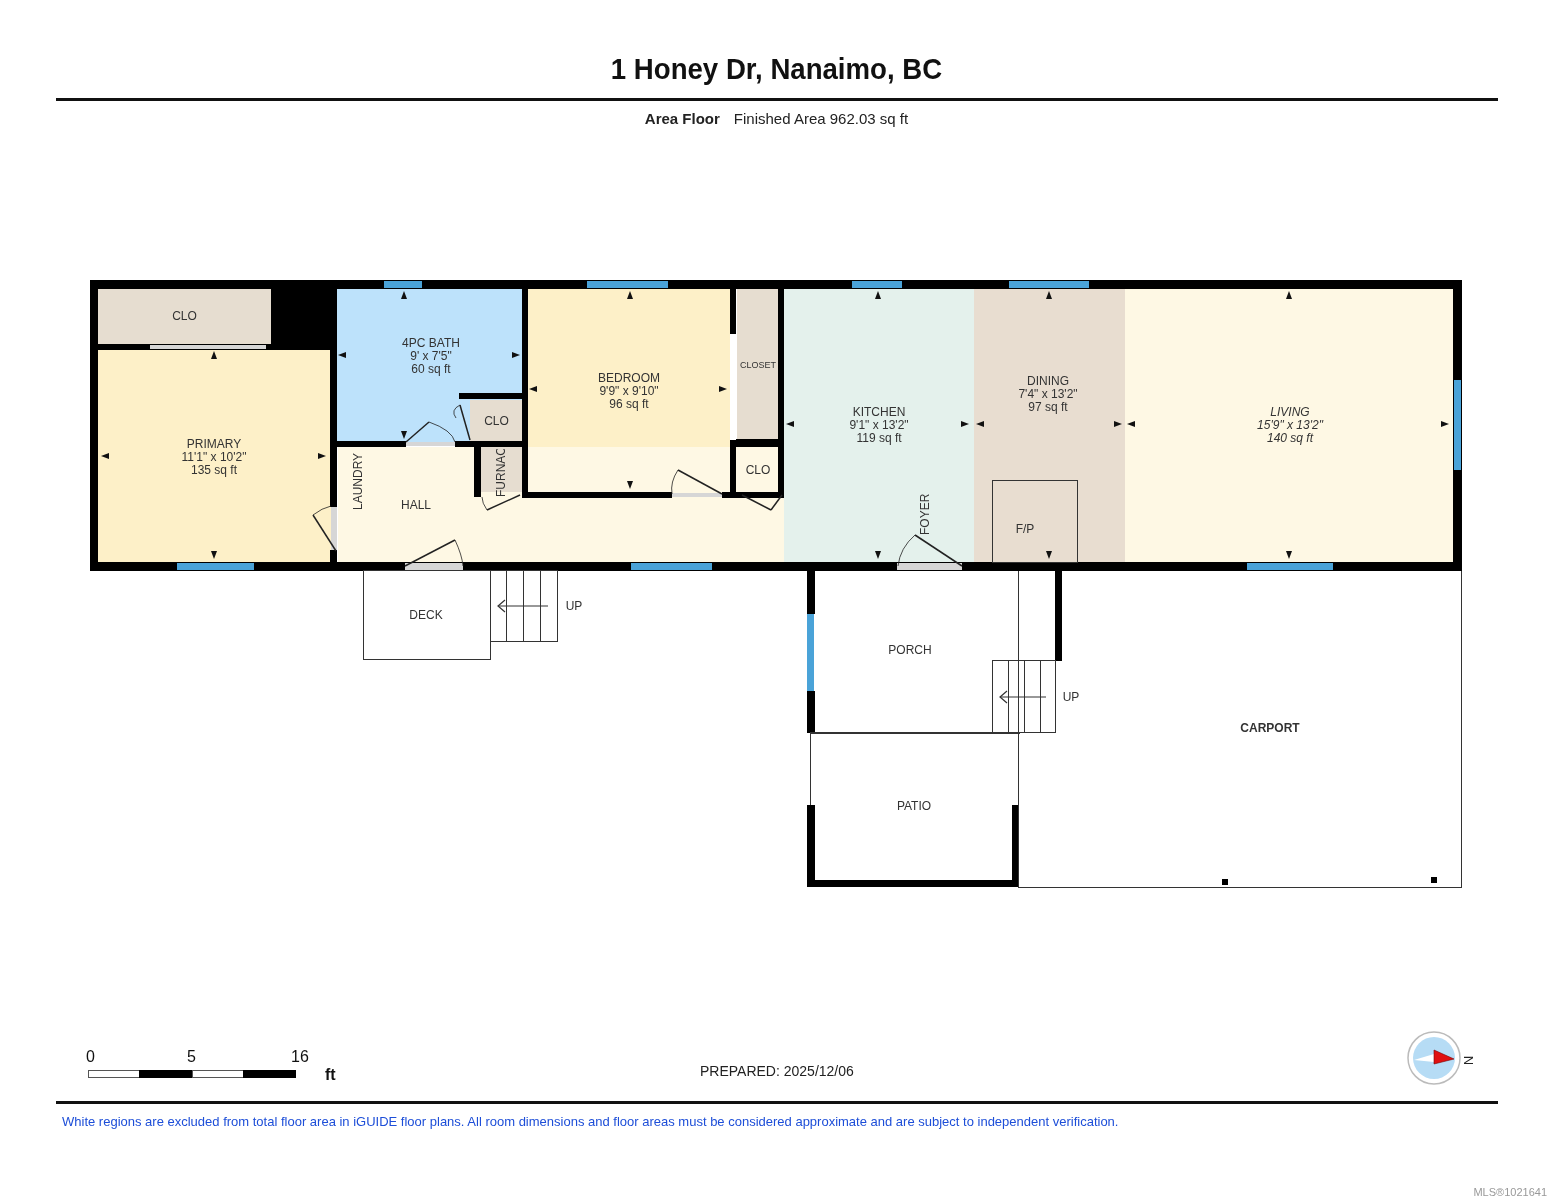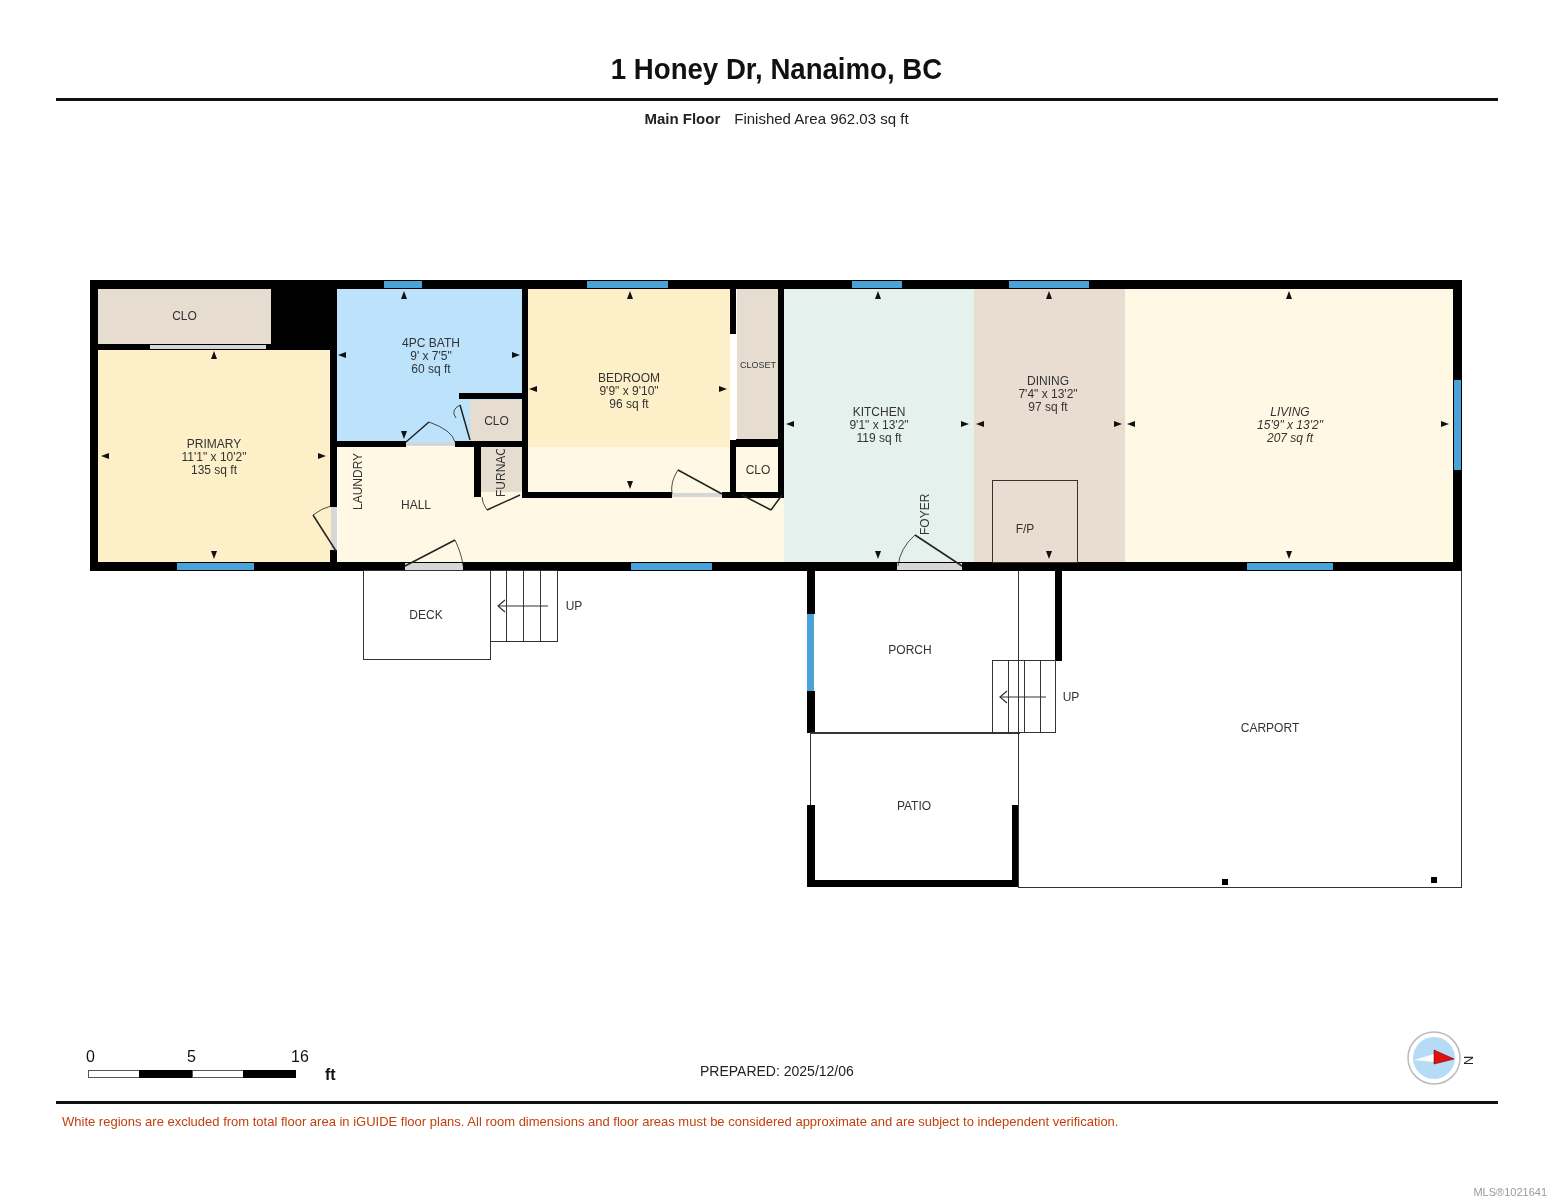--- a/index.html
+++ b/index.html
@@ -17,32 +17,32 @@
   .lbl { position: absolute; text-align: center; font-size: 12px; line-height: 13px; color: #333; }
   .vlbl { position: absolute; font-size: 12px; color: #333; transform: rotate(-90deg); transform-origin: left top; white-space: nowrap; }
   .arrow { position: absolute; width: 0; height: 0; }
   .a-up { border-left: 3px solid transparent; border-right: 3px solid transparent; border-bottom: 8px solid #111; }
   .a-down { border-left: 3px solid transparent; border-right: 3px solid transparent; border-top: 8px solid #111; }
   .a-left { border-top: 3px solid transparent; border-bottom: 3px solid transparent; border-right: 8px solid #111; }
   .a-right { border-top: 3px solid transparent; border-bottom: 3px solid transparent; border-left: 8px solid #111; }
   .outline { position: absolute; border: 1px solid #333; box-sizing: border-box; background: transparent; }
   .door-gap { position: absolute; background: #d6d6d6; }
   .stair-line { position: absolute; background: #333; width: 1px; }
-  .footer { left: 62px; top: 1114px; font-size: 13px; color: #c2410c; }
+  .footer { left: 62px; top: 1114px; font-size: 13px; color: #1d4ed8; }
   .mls { right: 6px; top: 1186px; font-size: 11px; color: #999; }
   .prepared { left: 700px; top: 1063px; font-size: 14px; color: #222; }
   .scale-num { position: absolute; font-size: 16px; color: #111; }
 </style>
 </head>
 <body>
 
 <div class="abs title">1 Honey Dr, Nanaimo, BC</div>
 <div class="abs rule" style="top:98px;"></div>
 <div class="abs subtitle">
-  <b>Main Floor</b><span>Finished Area 962.03 sq ft</span>
+  <b>Area Floor</b><span>Finished Area 962.03 sq ft</span>
 </div>
 
 <div>
 
   <div class="room" style="left:98px; top:289px; width:173px; height:56px; background:#e6ddd0;"></div>
   <div class="room" style="left:98px; top:350px; width:233px; height:212px; background:#fdf0c8;"></div>
   <div class="room" style="left:336px; top:289px; width:187px; height:153px; background:#bde2fb;"></div>
   <div class="room" style="left:470px; top:400px; width:53px; height:42px; background:#e6ddd0;"></div>
   <div class="room" style="left:527px; top:289px; width:203px; height:203px; background:#fdf0c8;"></div>
   <div class="room" style="left:737px; top:289px; width:42px; height:150px; background:#e6ddd0;"></div>
@@ -210,35 +210,35 @@
 
   <div class="lbl" style="left:974px; top:375px; width:148px;">
     <div>DINING</div>
     <div>7'4" x 13'2"</div>
     <div>97 sq ft</div>
   </div>
 
   <div class="lbl" style="left:1190px; top:406px; width:200px;font-style:italic;">
     <div>LIVING</div>
     <div>15'9" x 13'2"</div>
-    <div>207 sq ft</div>
+    <div>140 sq ft</div>
   </div>
 
   <div class="lbl" style="left:386px; top:499px; width:60px;"><span>HALL</span></div>
   <div class="vlbl" style="left:351px; top:510px;">LAUNDRY</div>
   <div class="vlbl" style="left:494px; top:497px; width:48px; overflow:hidden;">FURNACE</div>
   <div class="vlbl" style="left:918px; top:535px;">FOYER</div>
   <div class="lbl" style="left:1005px; top:523px; width:40px;"><span>F/P</span></div>
 
   <div class="lbl" style="left:396px; top:609px; width:60px;"><span>DECK</span></div>
   <div class="lbl" style="left:562px; top:600px; width:24px;"><span>UP</span></div>
   <div class="lbl" style="left:880px; top:644px; width:60px;"><span>PORCH</span></div>
   <div class="lbl" style="left:1059px; top:691px; width:24px;"><span>UP</span></div>
   <div class="lbl" style="left:884px; top:800px; width:60px;"><span>PATIO</span></div>
-  <div class="lbl" style="left:1230px; top:722px; width:80px;"><span>CARPORT</span></div>
+  <div class="lbl" style="left:1230px; top:722px; width:80px;font-weight:bold;"><span>CARPORT</span></div>
 </div>
 
 <div>
   <span class="scale-num" style="left:86px; top:1048px;">0</span>
   <span class="scale-num" style="left:187px; top:1048px;">5</span>
   <span class="scale-num" style="left:291px; top:1048px;">16</span>
   <span class="scale-num" style="left:325px; top:1066px;font-weight:bold;">ft</span>
   <div class="abs" style="left:88px; top:1070px; width:50px; height:6px; border:1px solid #555; background:#fff;"></div>
   <div class="abs" style="left:139px; top:1070px; width:53px; height:8px; background:#000;"></div>
   <div class="abs" style="left:192px; top:1070px; width:50px; height:6px; border:1px solid #555; background:#fff;"></div>

